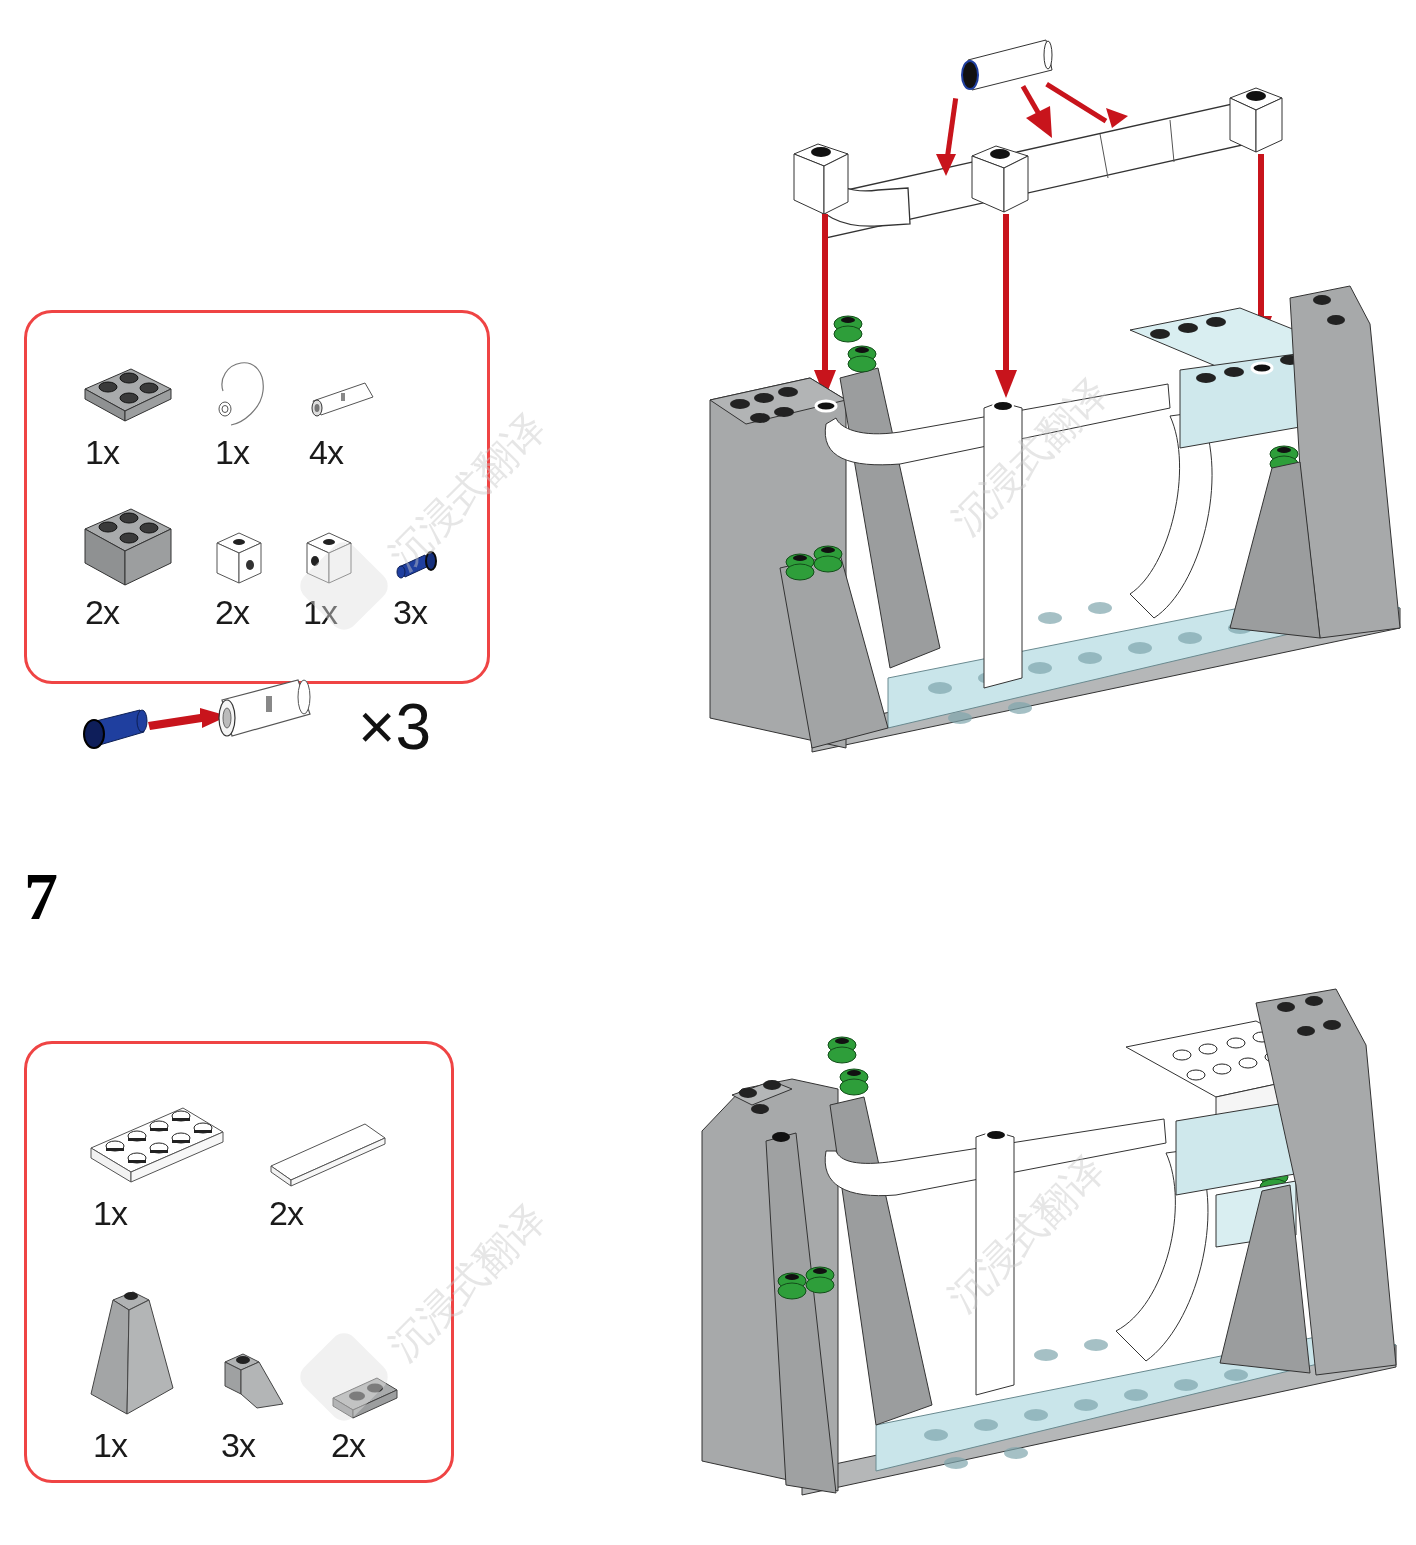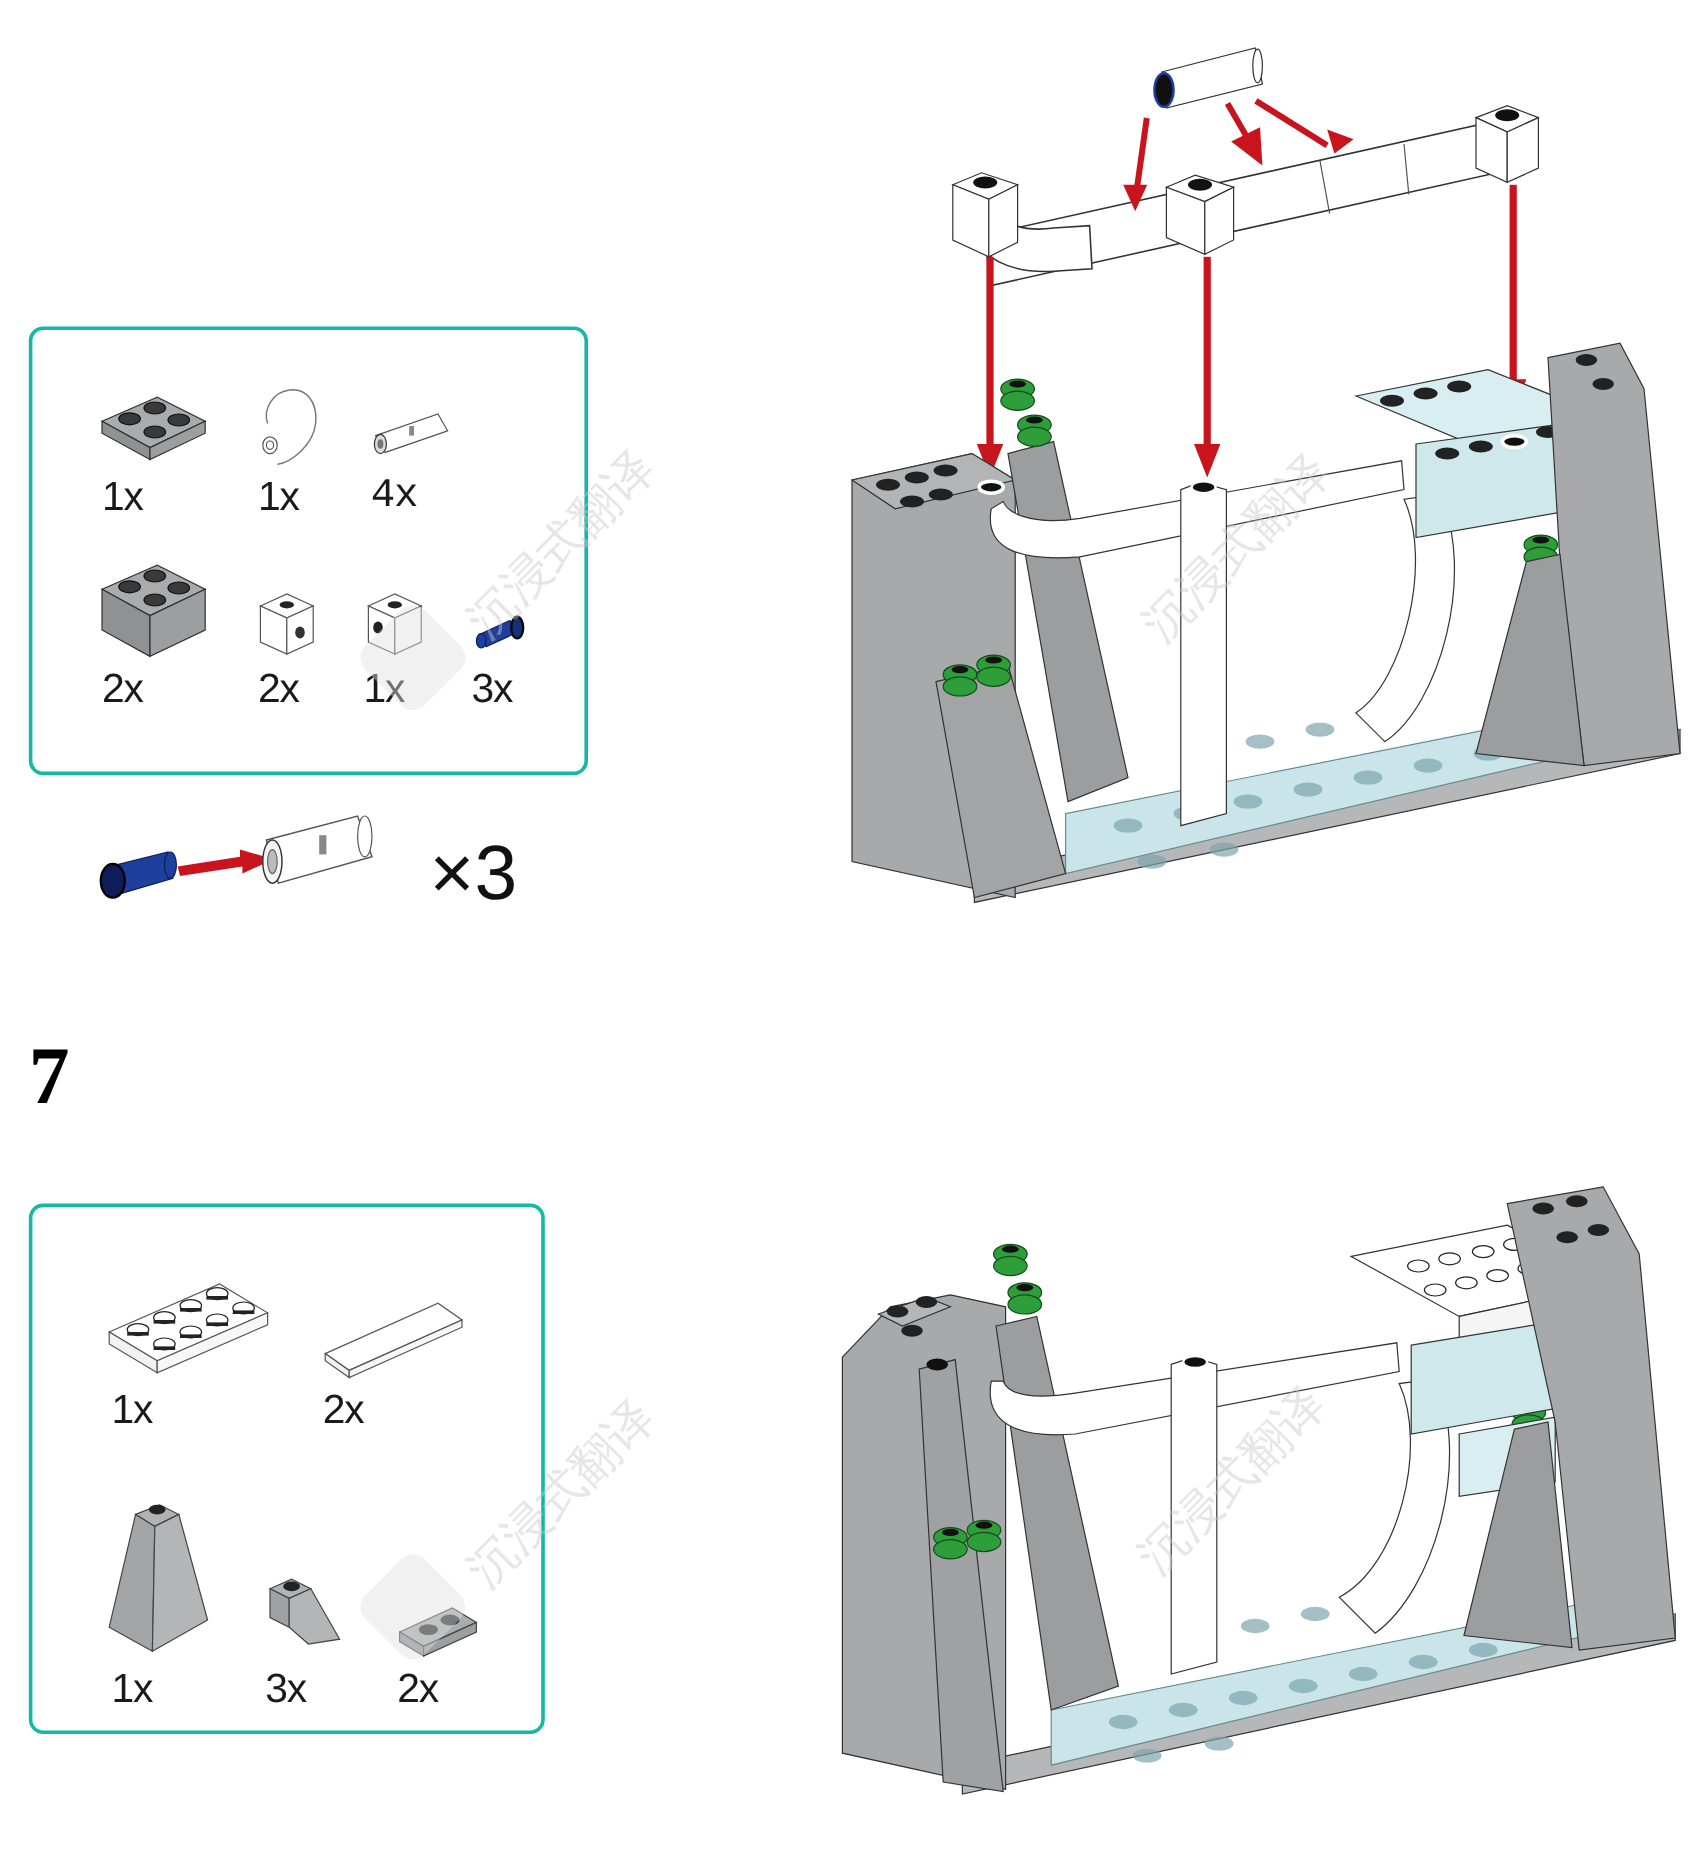--- a/index.html
+++ b/index.html
@@ -1,18 +1,18 @@
 <!DOCTYPE html>
 <html><head>
   <meta charset="utf-8">
   <style>
     html, body { margin: 0; padding: 0; background: #ffffff; }
     body { width: 1416px; height: 1545px; position: relative; overflow: hidden; font-family: "Liberation Sans", sans-serif; }
 
-    .parts-box { position: absolute; border: 3px solid #14b8a6; border-radius: 12px; background: #fff; box-sizing: border-box; }
+    .parts-box { position: absolute; border: 3px solid #ef4444; border-radius: 28px; background: #fff; box-sizing: border-box; margin-top: 38px; }
     #box-step6 { left: 24px; top: 272px; width: 466px; height: 374px; }
     #box-step7 { left: 24px; top: 1003px; width: 430px; height: 442px; }
 
     .part { position: absolute; }
     .part svg { display: block; overflow: visible; }
     .qty { position: absolute; font-family: "Liberation Sans", sans-serif; font-size: 34px; color: #1a1a1a; line-height: 1; letter-spacing: -1px; }
 
     .step-number { position: absolute; left: 24px; top: 862px; font-family: "Liberation Serif", serif; font-weight: bold; font-size: 68px; color: #000; line-height: 1; }
 
     .sub-assembly { position: absolute; left: 70px; top: 670px; width: 400px; height: 110px; }
@@ -54,21 +54,21 @@
   <span class="qty" style="left:188px;top:122px;">1x</span>
 
   <div class="part" style="left:280px;top:66px;">
     <svg width="70" height="40" viewBox="0 0 70 40">
       <polygon points="6,22 58,4 66,18 14,36" fill="#fff" stroke="#555"></polygon>
       <ellipse cx="10" cy="29" rx="5" ry="8" fill="#ddd" stroke="#333"></ellipse>
       <ellipse cx="10" cy="29" rx="2.5" ry="4" fill="#777"></ellipse>
       <rect x="34" y="14" width="4" height="8" fill="#888"></rect>
     </svg>
   </div>
-  <span class="qty" style="left:282px;top:122px;font-family:Liberation Mono, monospace;">4x</span>
+  <span class="qty" style="left:282px;top:122px;">4x</span>
 
   <div class="part" style="left:56px;top:192px;">
     <svg width="90" height="86" viewBox="0 0 90 86">
       <polygon points="2,24 48,4 88,24 42,46" fill="#a9abac" stroke="#333"></polygon>
       <polygon points="2,24 42,46 42,80 2,58" fill="#8f9192" stroke="#333"></polygon>
       <polygon points="42,46 88,24 88,58 42,80" fill="#9c9e9f" stroke="#333"></polygon>
       <g fill="#3a3a3a" stroke="#111">
         <ellipse cx="25" cy="22" rx="9" ry="5"></ellipse>
           <ellipse cx="46" cy="13" rx="9" ry="5"></ellipse>
         <ellipse cx="46" cy="33" rx="9" ry="5"></ellipse>

